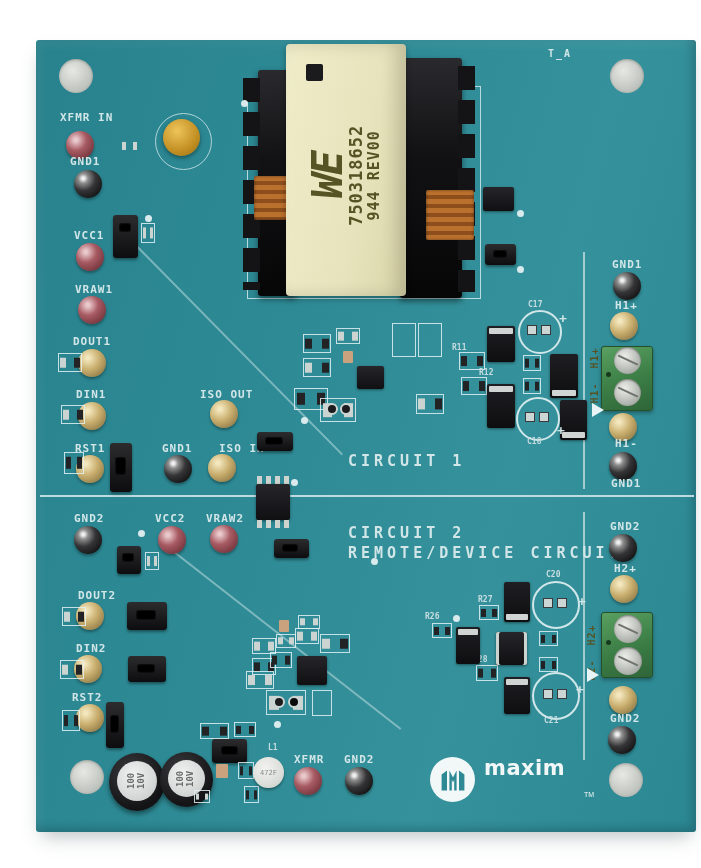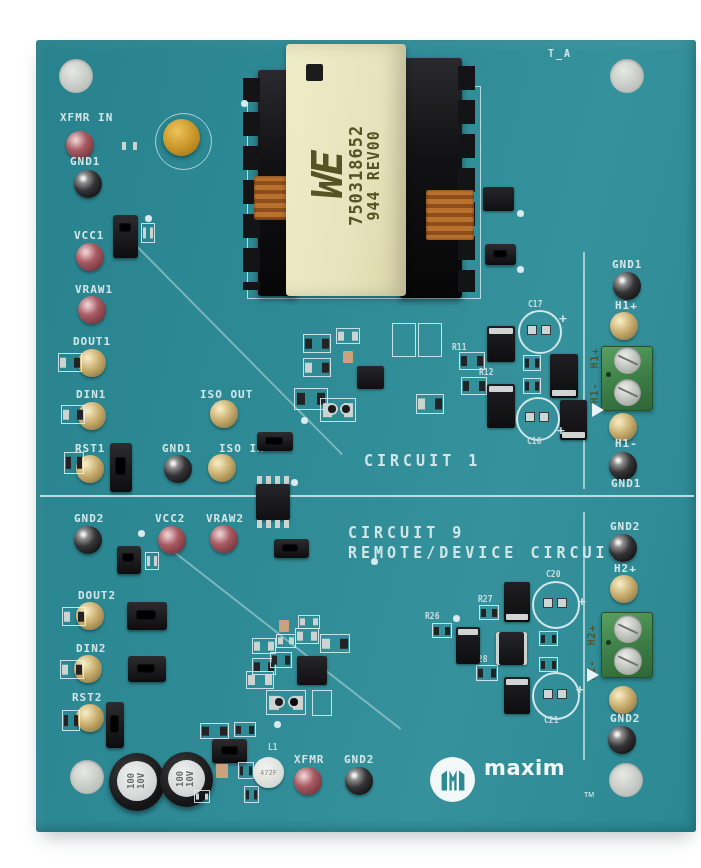--- a/index.html
+++ b/index.html
@@ -188,22 +188,22 @@
   <div class="term" style="left:601px;top:346px;width:50px;height:63px"></div>
   <div class="screw" style="left:614px;top:347px;width:27px;height:27px"></div>
   <div class="screw" style="left:614px;top:379px;width:27px;height:27px"></div>
   <div class="abs" style="left:606px;top:372px;width:5px;height:5px;border-radius:50%;background:#17391d"></div>
   <div class="tri" style="left:592px;top:403px"></div>
   <div class="tp yellow" style="left:609px;top:413px"></div>
   <div class="silk" style="left:615px;top:438px">H1-</div>
   <div class="tp black" style="left:609px;top:452px"></div>
   <div class="silk" style="left:611px;top:478px">GND1</div>
 
-  <div class="silk title" style="left:364px;top:453px">CIRCUIT 1</div>
-  <div class="silk title" style="left:348px;top:525px">CIRCUIT 9</div>
+  <div class="silk title" style="left:348px;top:453px">CIRCUIT 1</div>
+  <div class="silk title" style="left:348px;top:525px">CIRCUIT 2</div>
   <div class="silk title" style="left:348px;top:545px">REMOTE/DEVICE CIRCUIT</div>
 
   <div class="silk" style="left:74px;top:513px">GND2</div>
   <div class="tp black" style="left:74px;top:526px"></div>
   <div class="silk" style="left:155px;top:513px">VCC2</div>
   <div class="tp red" style="left:158px;top:526px"></div>
   <div class="silk" style="left:206px;top:513px">VRAW2</div>
   <div class="tp red" style="left:210px;top:525px"></div>
   <div class="silk" style="left:78px;top:590px">DOUT2</div>
   <div class="tp yellow" style="left:76px;top:602px"></div>

